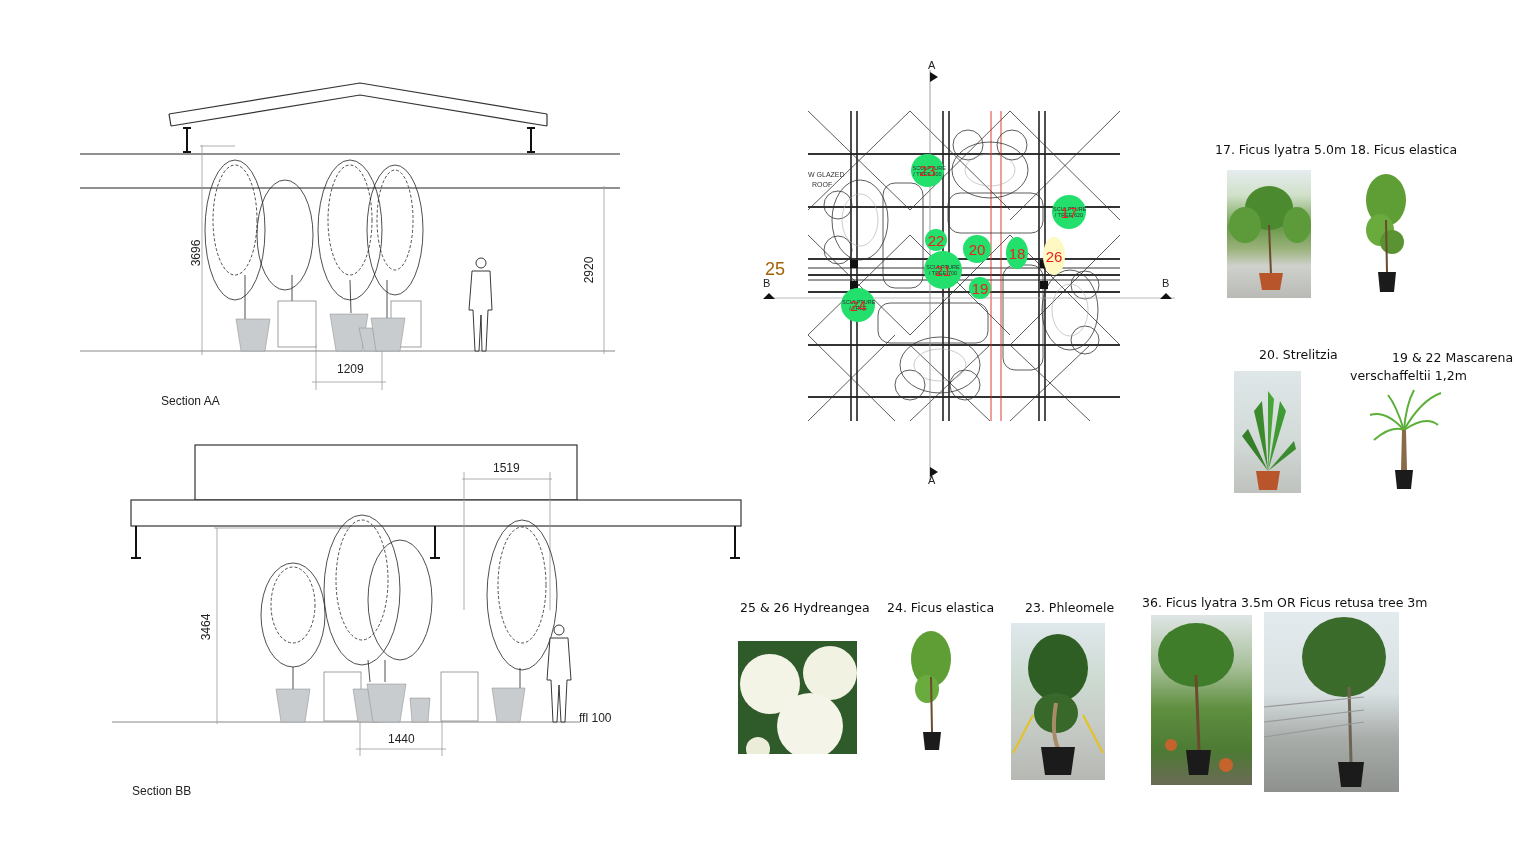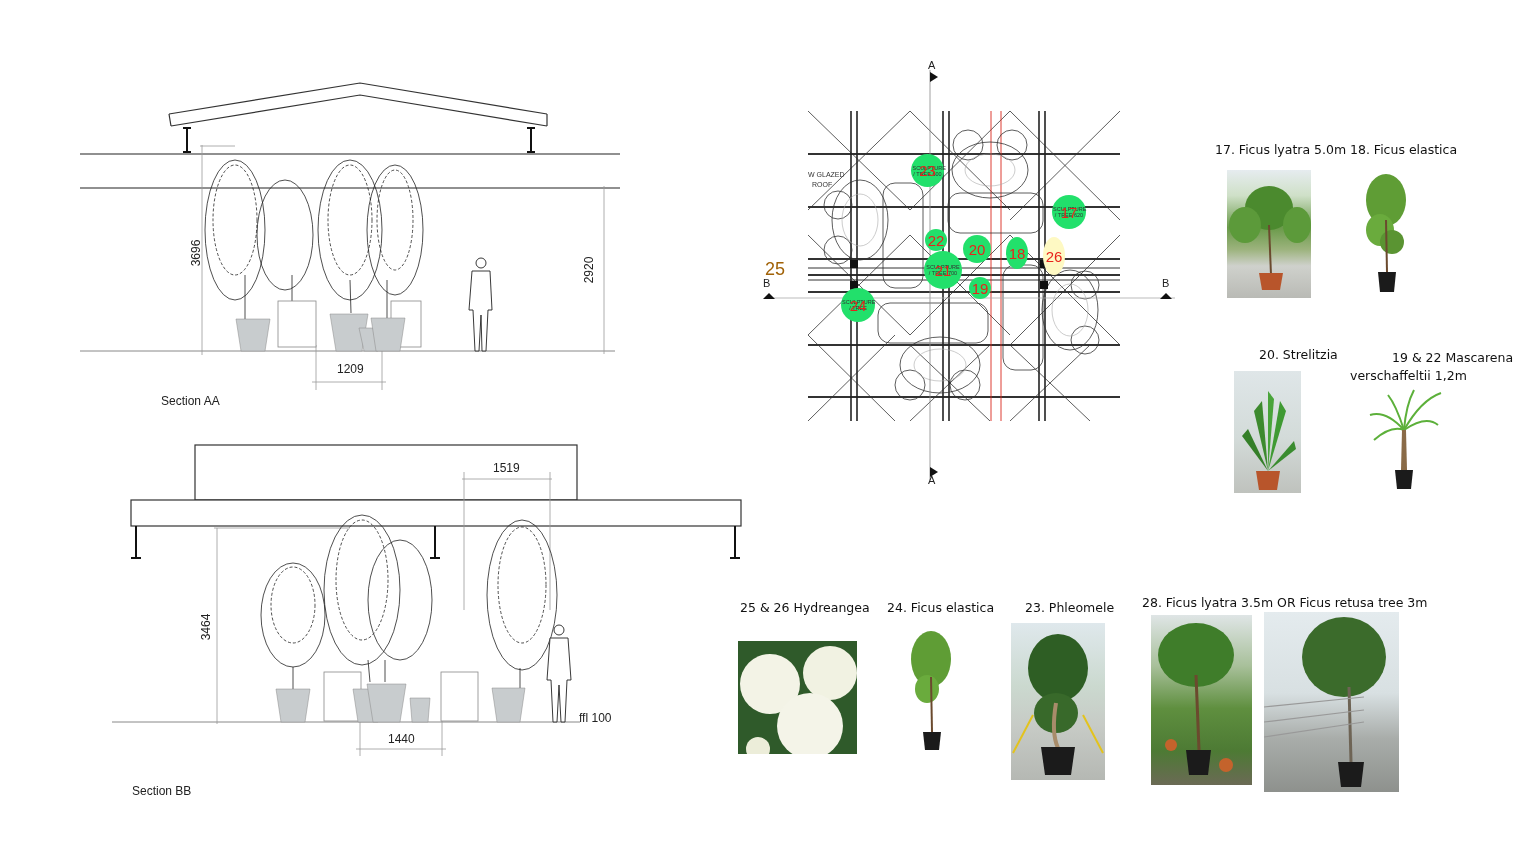--- a/index.html
+++ b/index.html
@@ -372,21 +372,21 @@
   <svg width="94" height="157">
       <ellipse cx="47" cy="45" rx="30" ry="34" fill="#2e5e24"></ellipse>
       <ellipse cx="45" cy="90" rx="22" ry="20" fill="#38692a"></ellipse>
       <path d="M45,80 Q40,110 47,125" stroke="#a88c6a" stroke-width="4" fill="none"></path>
       <polygon points="30,124 64,124 60,152 34,152" fill="#1b1b1b"></polygon>
       <line x1="2" y1="130" x2="22" y2="92" stroke="#e3c31d" stroke-width="2"></line>
       <line x1="92" y1="130" x2="72" y2="92" stroke="#e3c31d" stroke-width="2"></line>
     </svg>
 </div>
 
-<div class="abs caption" style="left:1142px;top:595px;">28. Ficus lyatra 3.5m OR Ficus retusa tree 3m</div>
+<div class="abs caption" style="left:1142px;top:595px;">36. Ficus lyatra 3.5m OR Ficus retusa tree 3m</div>
 <div class="photo" style="left:1151px;top:615px;width:101px;height:170px;background:linear-gradient(180deg,#dfe5e6 0%,#a8c09a 30%,#5f8f3f 55%,#4d7a34 80%,#6b6a55 100%);">
   <svg width="101" height="170">
       <ellipse cx="45" cy="40" rx="38" ry="32" fill="#3f7d2a"></ellipse>
       <line x1="45" y1="60" x2="48" y2="135" stroke="#6b4a2e" stroke-width="3"></line>
       <polygon points="35,135 60,135 57,160 38,160" fill="#1b1b1b"></polygon>
       <circle cx="20" cy="130" r="6" fill="#c4632c"></circle>
       <circle cx="75" cy="150" r="7" fill="#c4632c"></circle>
     </svg>
 </div>
 <div class="photo" style="left:1264px;top:612px;width:135px;height:180px;background:linear-gradient(180deg,#e4ebee 0%,#d8e0e2 45%,#a9adaa 70%,#8e918d 100%);">

